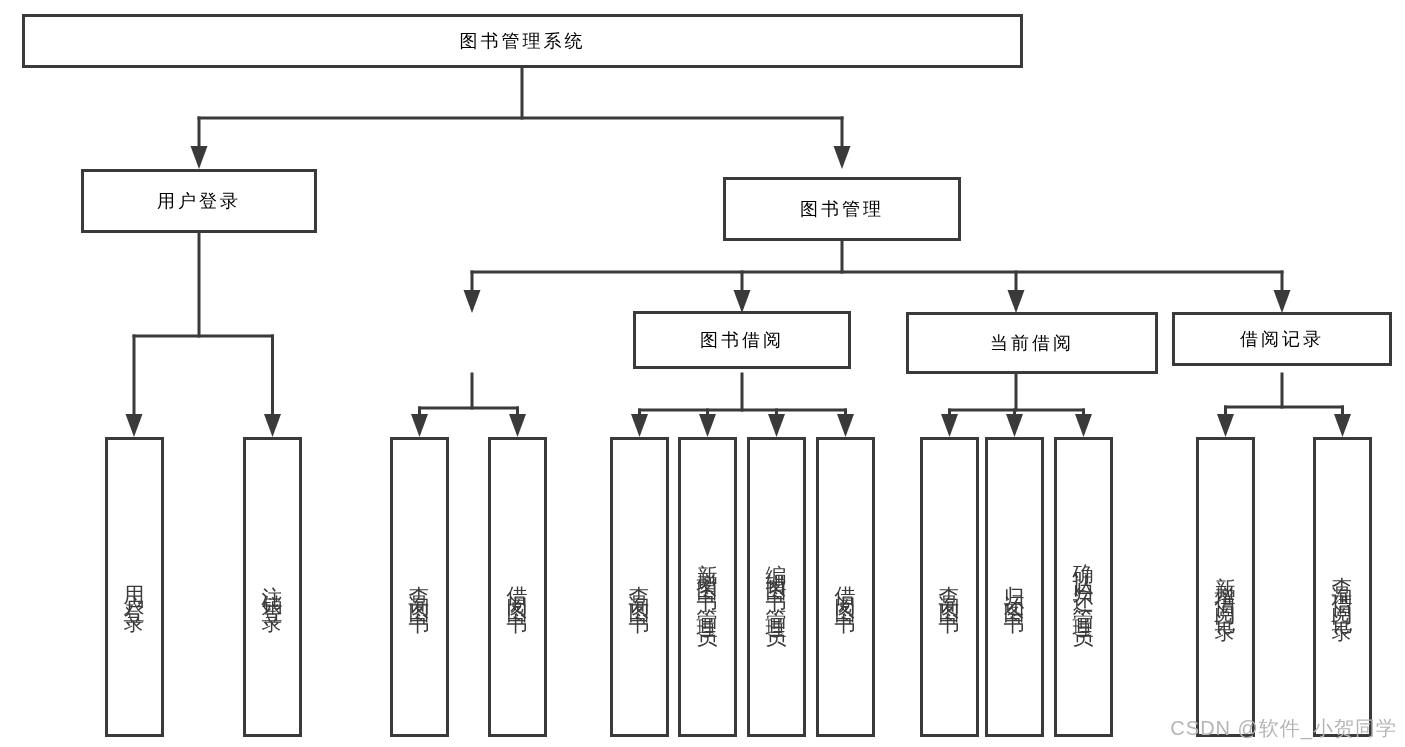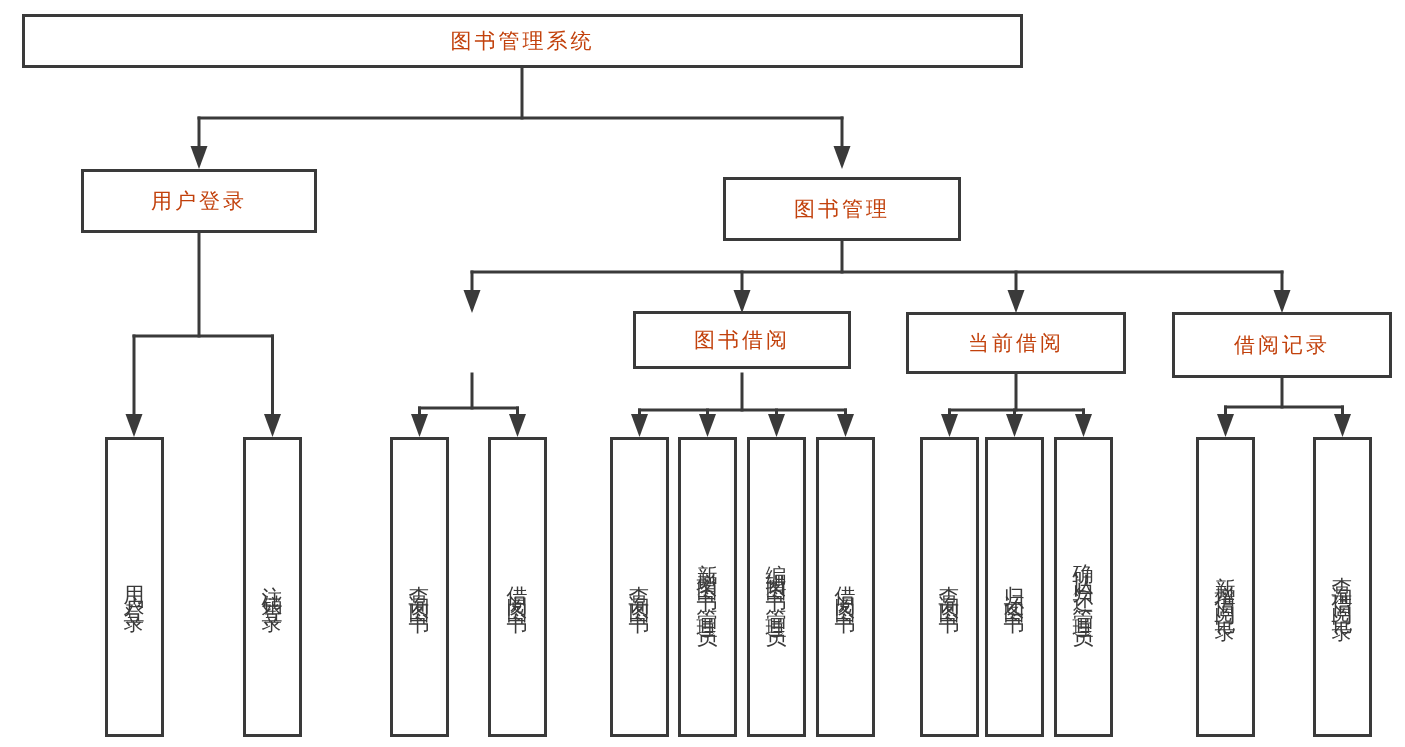--- a/index.html
+++ b/index.html
@@ -15,23 +15,23 @@
     position:absolute;
     box-sizing:border-box;
     border:3px solid #3a3a3a;
     background:#ffffff;
     display:flex;
     align-items:center;
     justify-content:center;
     z-index:2;
   }
   .hlbl{
-    font-size:21px;
+    font-size:18px;
     letter-spacing:3px;
-    color:#c2410c;
+    color:#000000;
     white-space:nowrap;
   }
   .vlbl{
     writing-mode:vertical-rl;
     font-size:21px;
     letter-spacing:9px;
     color:#3a3a3a;
     line-height:1.1;
   }
   .watermark{
@@ -126,24 +126,24 @@
   <div class="box" style="left:81px;top:169px;width:236px;height:64px">
     <span class="hlbl">用户登录</span>
   </div>
   <div class="box" style="left:723px;top:177px;width:238px;height:64px">
     <span class="hlbl">图书管理</span>
   </div>
 
   <div class="box" style="left:633px;top:311px;width:218px;height:58px">
     <span class="hlbl">图书借阅</span>
   </div>
-  <div class="box" style="left:906px;top:312px;width:220px;height:62px">
+  <div class="box" style="left:906px;top:312px;width:252px;height:62px">
     <span class="hlbl">当前借阅</span>
   </div>
-  <div class="box" style="left:1172px;top:312px;width:220px;height:66px">
+  <div class="box" style="left:1172px;top:312px;width:220px;height:54px">
     <span class="hlbl">借阅记录</span>
   </div>
 
   <div class="box" style="left:105px;top:437px;width:59px;height:300px">
     <span class="vlbl">用户登录</span>
   </div>
   <div class="box" style="left:243px;top:437px;width:59px;height:300px">
     <span class="vlbl">注销登录</span>
   </div>
 
@@ -177,13 +177,14 @@
     <span class="vlbl">确认归还（管理员）</span>
   </div>
 
   <div class="box" style="left:1196px;top:437px;width:59px;height:300px">
     <span class="vlbl">新增借阅记录</span>
   </div>
   <div class="box" style="left:1313px;top:437px;width:59px;height:300px">
     <span class="vlbl">查询借阅记录</span>
   </div>
 
+  <div class="watermark">CSDN @软件_小贺同学</div>
 </div>
 
 </body></html>

